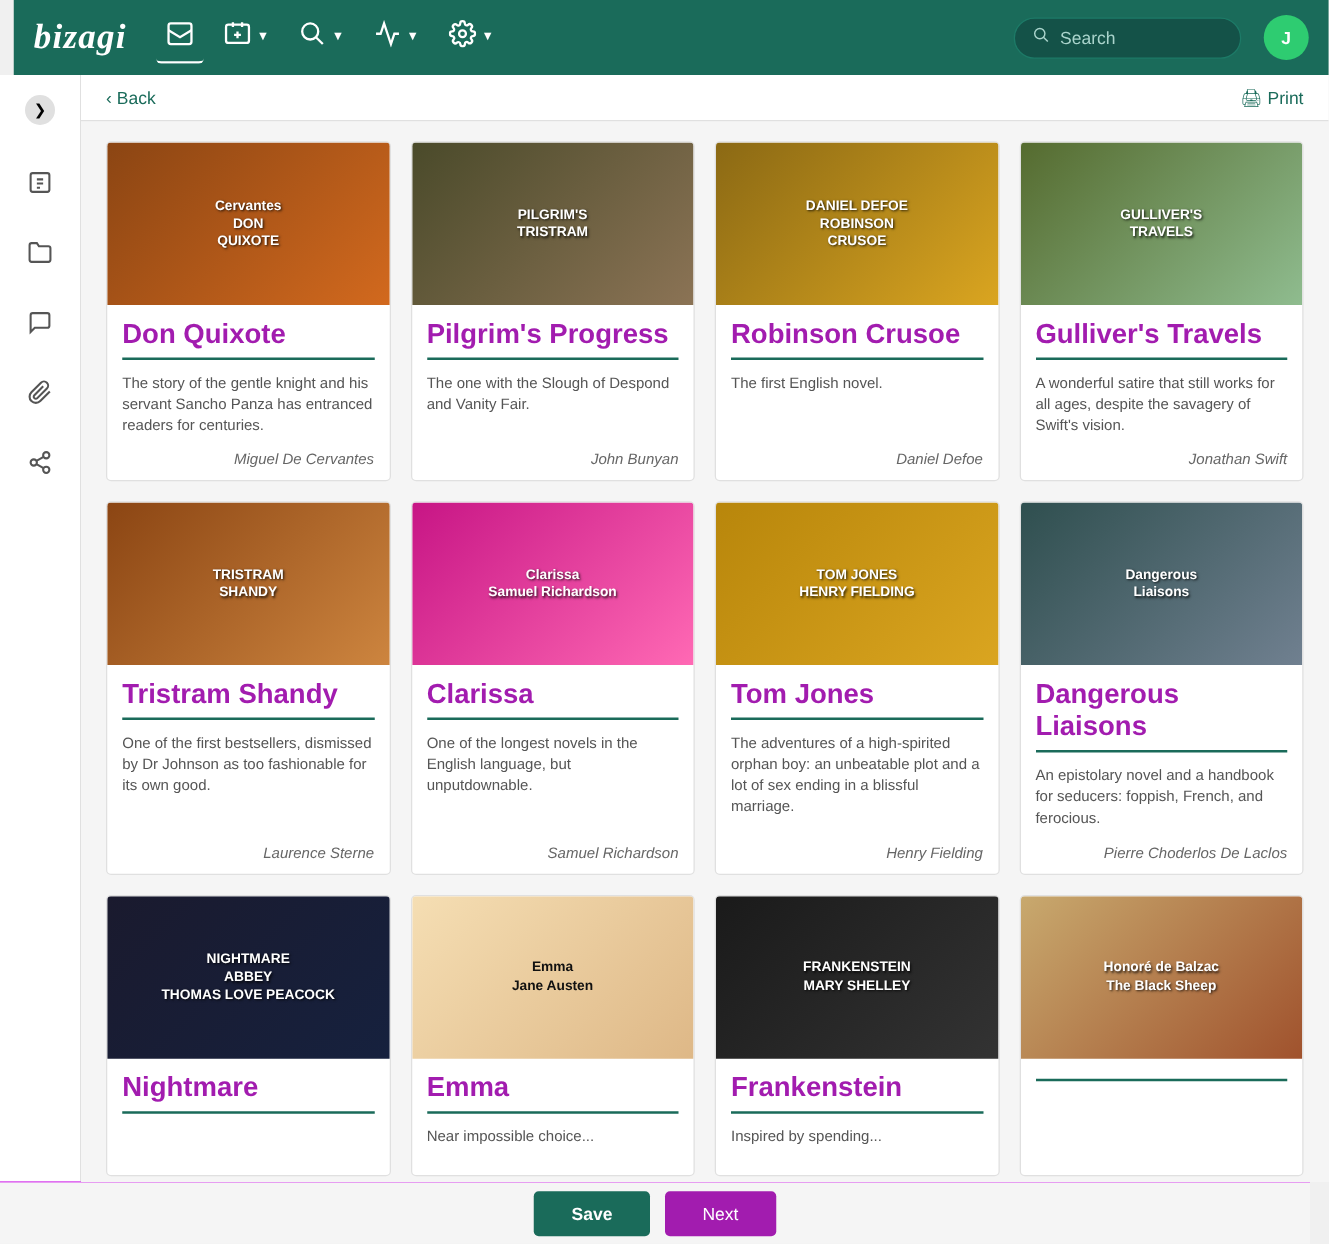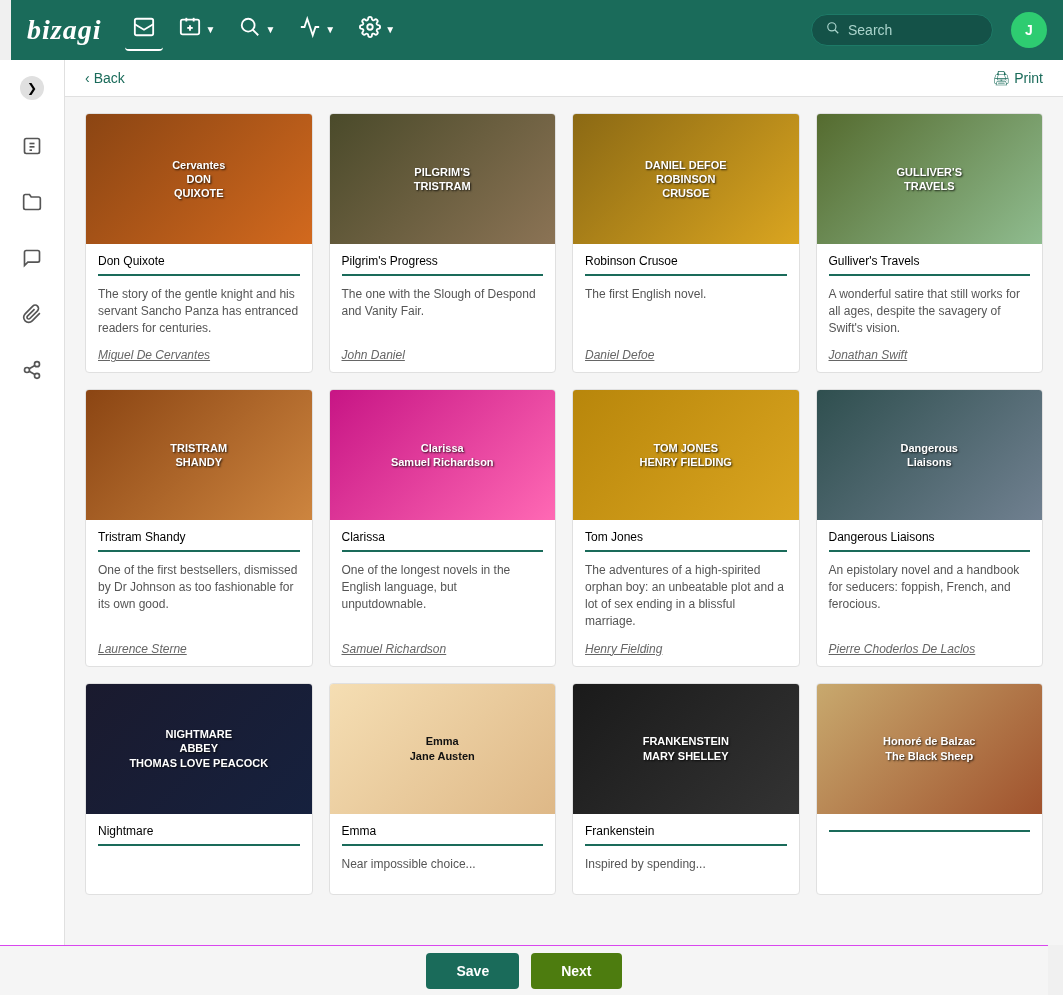--- a/index.html
+++ b/index.html
@@ -181,41 +181,41 @@
 
     .book-info {
       padding: 10px 12px;
       flex: 1;
       display: flex;
       flex-direction: column;
       gap: 6px;
     }
 
     .book-title {
-      font-size: 12px;
-      font-weight: normal;
-      color: #000000;
+      font-size: 22px;
+      font-weight: bold;
+      color: #a21caf;
       border-bottom: 2px solid #1a6b5a;
       padding-bottom: 6px;
       margin-bottom: 4px;
     }
 
     .book-desc {
       font-size: 12px;
       color: #555;
       line-height: 1.4;
       flex: 1;
     }
 
     .book-author {
       font-size: 12px;
       color: #666;
       font-style: italic;
+      text-align: right;
       margin-top: 6px;
-      text-decoration: underline;
     }
 
     
     .bottom-bar {
       position: absolute;
       bottom: 0;
       left: 0;
       right: 15px;
       height: 50px;
       background: #f5f5f5;
@@ -231,28 +231,28 @@
       background: #1a6b5a;
       color: white;
       border: none;
       border-radius: 4px;
       padding: 10px 30px;
       font-size: 14px;
       cursor: pointer;
       font-weight: bold;
     }
     .btn-next {
-      background: #4d7c0f;
+      background: #a21caf;
       color: white;
       border: none;
       border-radius: 4px;
       padding: 10px 30px;
       font-size: 14px;
       cursor: pointer;
-      font-weight: bold;
+      font-weight: normal;
     }
 
     
     .cover-don-quixote { background: linear-gradient(135deg, #8B4513, #D2691E); }
     .cover-pilgrim { background: linear-gradient(135deg, #4a4a2a, #8B7355); }
     .cover-robinson { background: linear-gradient(135deg, #8B6914, #DAA520); }
     .cover-gulliver { background: linear-gradient(135deg, #556B2F, #8FBC8F); }
     .cover-tristram { background: linear-gradient(135deg, #8B4513, #CD853F); }
     .cover-clarissa { background: linear-gradient(135deg, #C71585, #FF69B4); }
     .cover-tom-jones { background: linear-gradient(135deg, #B8860B, #DAA520); }
@@ -416,21 +416,21 @@
         </div>
       </div>
       <div class="book-card">
         <div class="book-cover cover-pilgrim">
           <div class="cover-text" style="white-space: pre-line;">PILGRIM'S
 TRISTRAM</div>
         </div>
         <div class="book-info">
           <div class="book-title">Pilgrim's Progress</div>
           <div class="book-desc">The one with the Slough of Despond and Vanity Fair.</div>
-          <div class="book-author">John Daniel</div>
+          <div class="book-author">John Bunyan</div>
         </div>
       </div>
       <div class="book-card">
         <div class="book-cover cover-robinson">
           <div class="cover-text" style="white-space: pre-line;">DANIEL DEFOE
 ROBINSON
 CRUSOE</div>
         </div>
         <div class="book-info">
           <div class="book-title">Robinson Crusoe</div>

